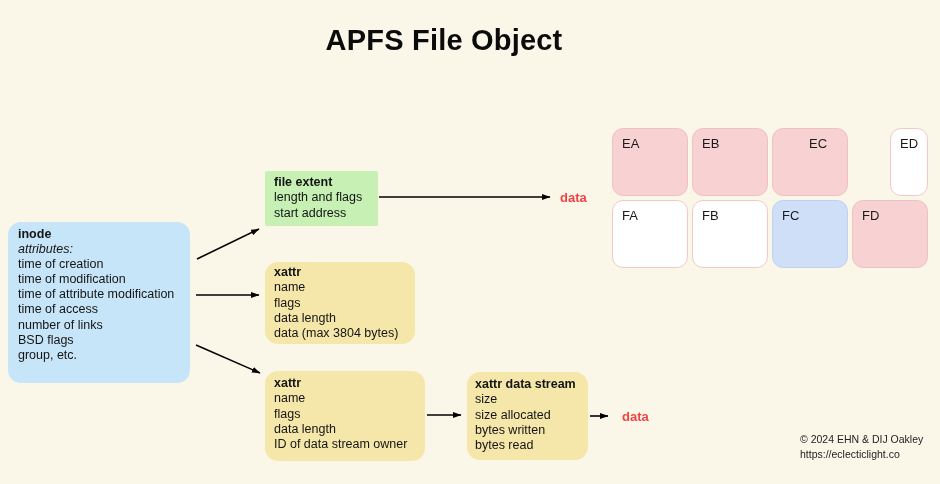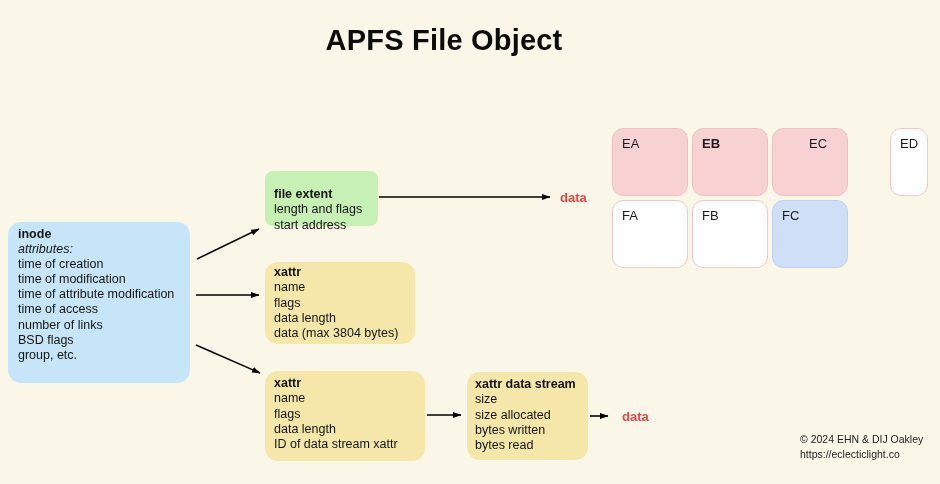--- a/index.html
+++ b/index.html
@@ -21,21 +21,21 @@
   .box{
     position:absolute;z-index:2;
     border-radius:13px;
     font-size:12.5px;line-height:15.3px;
     padding:5px 10px;
     box-sizing:border-box;
   }
   .box .bt{font-weight:bold;}
   .box .it{font-style:italic;}
   .box-inode{left:8px;top:222px;width:182px;height:161px;line-height:15.1px;}
-  .box-file-extent{left:265px;top:171px;width:113px;height:55px;border-radius:8px;padding:16px 9px;}
+  .box-file-extent{left:265px;top:171px;width:113px;height:55px;border-radius:2px;padding:4px 9px;}
   .box-xattr-inline{left:265px;top:262px;width:150px;height:82px;padding:3px 9px;}
   .box-xattr-stream-ref{left:265px;top:371px;width:160px;height:90px;padding:5px 9px;}
   .box-xattr-data-stream{left:467px;top:372px;width:121px;height:88px;padding:5px 8px;white-space:nowrap;}
   .data-label{
     position:absolute;z-index:2;
     font-size:13px;font-weight:bold;color:#ef4444;
   }
   .data-label-1{left:560px;top:190px;}
   .data-label-2{left:622px;top:409px;}
   .grid{
@@ -102,56 +102,59 @@
     <div>flags</div>
     <div>data length</div>
     <div>data (max 3804 bytes)</div>
   </div>
 
   <div class="box box-xattr-stream-ref" style="background-color: rgb(245, 231, 169);">
     <div class="bt">xattr</div>
     <div>name</div>
     <div>flags</div>
     <div>data length</div>
-    <div>ID of data stream xattr</div>
+    <div>ID of data stream owner</div>
   </div>
 
   <div class="box box-xattr-data-stream" style="background-color: rgb(245, 231, 169);">
     <div class="bt">xattr data stream</div>
     <div>size</div>
     <div>size allocated</div>
     <div>bytes written</div>
     <div>bytes read</div>
   </div>
 
   <div class="data-label data-label-1">data</div>
   <div class="data-label data-label-2">data</div>
 
   <div class="grid">
     <div class="cell" style="background-color: rgb(248, 210, 210); border-color: rgb(239, 194, 194);">
       <span>EA</span>
     </div>
-    <div class="cell" style="background-color: rgb(248, 210, 210); border-color: rgb(239, 194, 194); font-weight: bold;">
+    <div class="cell" style="background-color: rgb(248, 210, 210); border-color: rgb(239, 194, 194);">
       <span>EB</span>
     </div>
     <div class="cell" style="background-color: rgb(248, 210, 210); border-color: rgb(239, 194, 194); padding-left: 36px;">
       <span>EC</span>
     </div>
     <div class="cell" style="background-color: rgb(255, 255, 255); border-color: rgb(242, 201, 201); margin-left: 38px;">
       <span>ED</span>
     </div>
     <div class="cell" style="background-color: rgb(255, 255, 255); border-color: rgb(242, 201, 201);">
       <span>FA</span>
     </div>
     <div class="cell" style="background-color: rgb(255, 255, 255); border-color: rgb(242, 201, 201);">
       <span>FB</span>
     </div>
     <div class="cell" style="background-color: rgb(207, 223, 248); border-color: rgb(194, 210, 238);">
       <span>FC</span>
     </div>
+    <div class="cell" style="background-color: rgb(248, 210, 210); border-color: rgb(239, 194, 194);">
+      <span>FD</span>
+    </div>
   </div>
 
   <div class="footer">
     <div>© 2024 EHN &amp; DIJ Oakley</div>
     <div>https://eclecticlight.co</div>
   </div>
 
 </div>
 
 </body></html>

